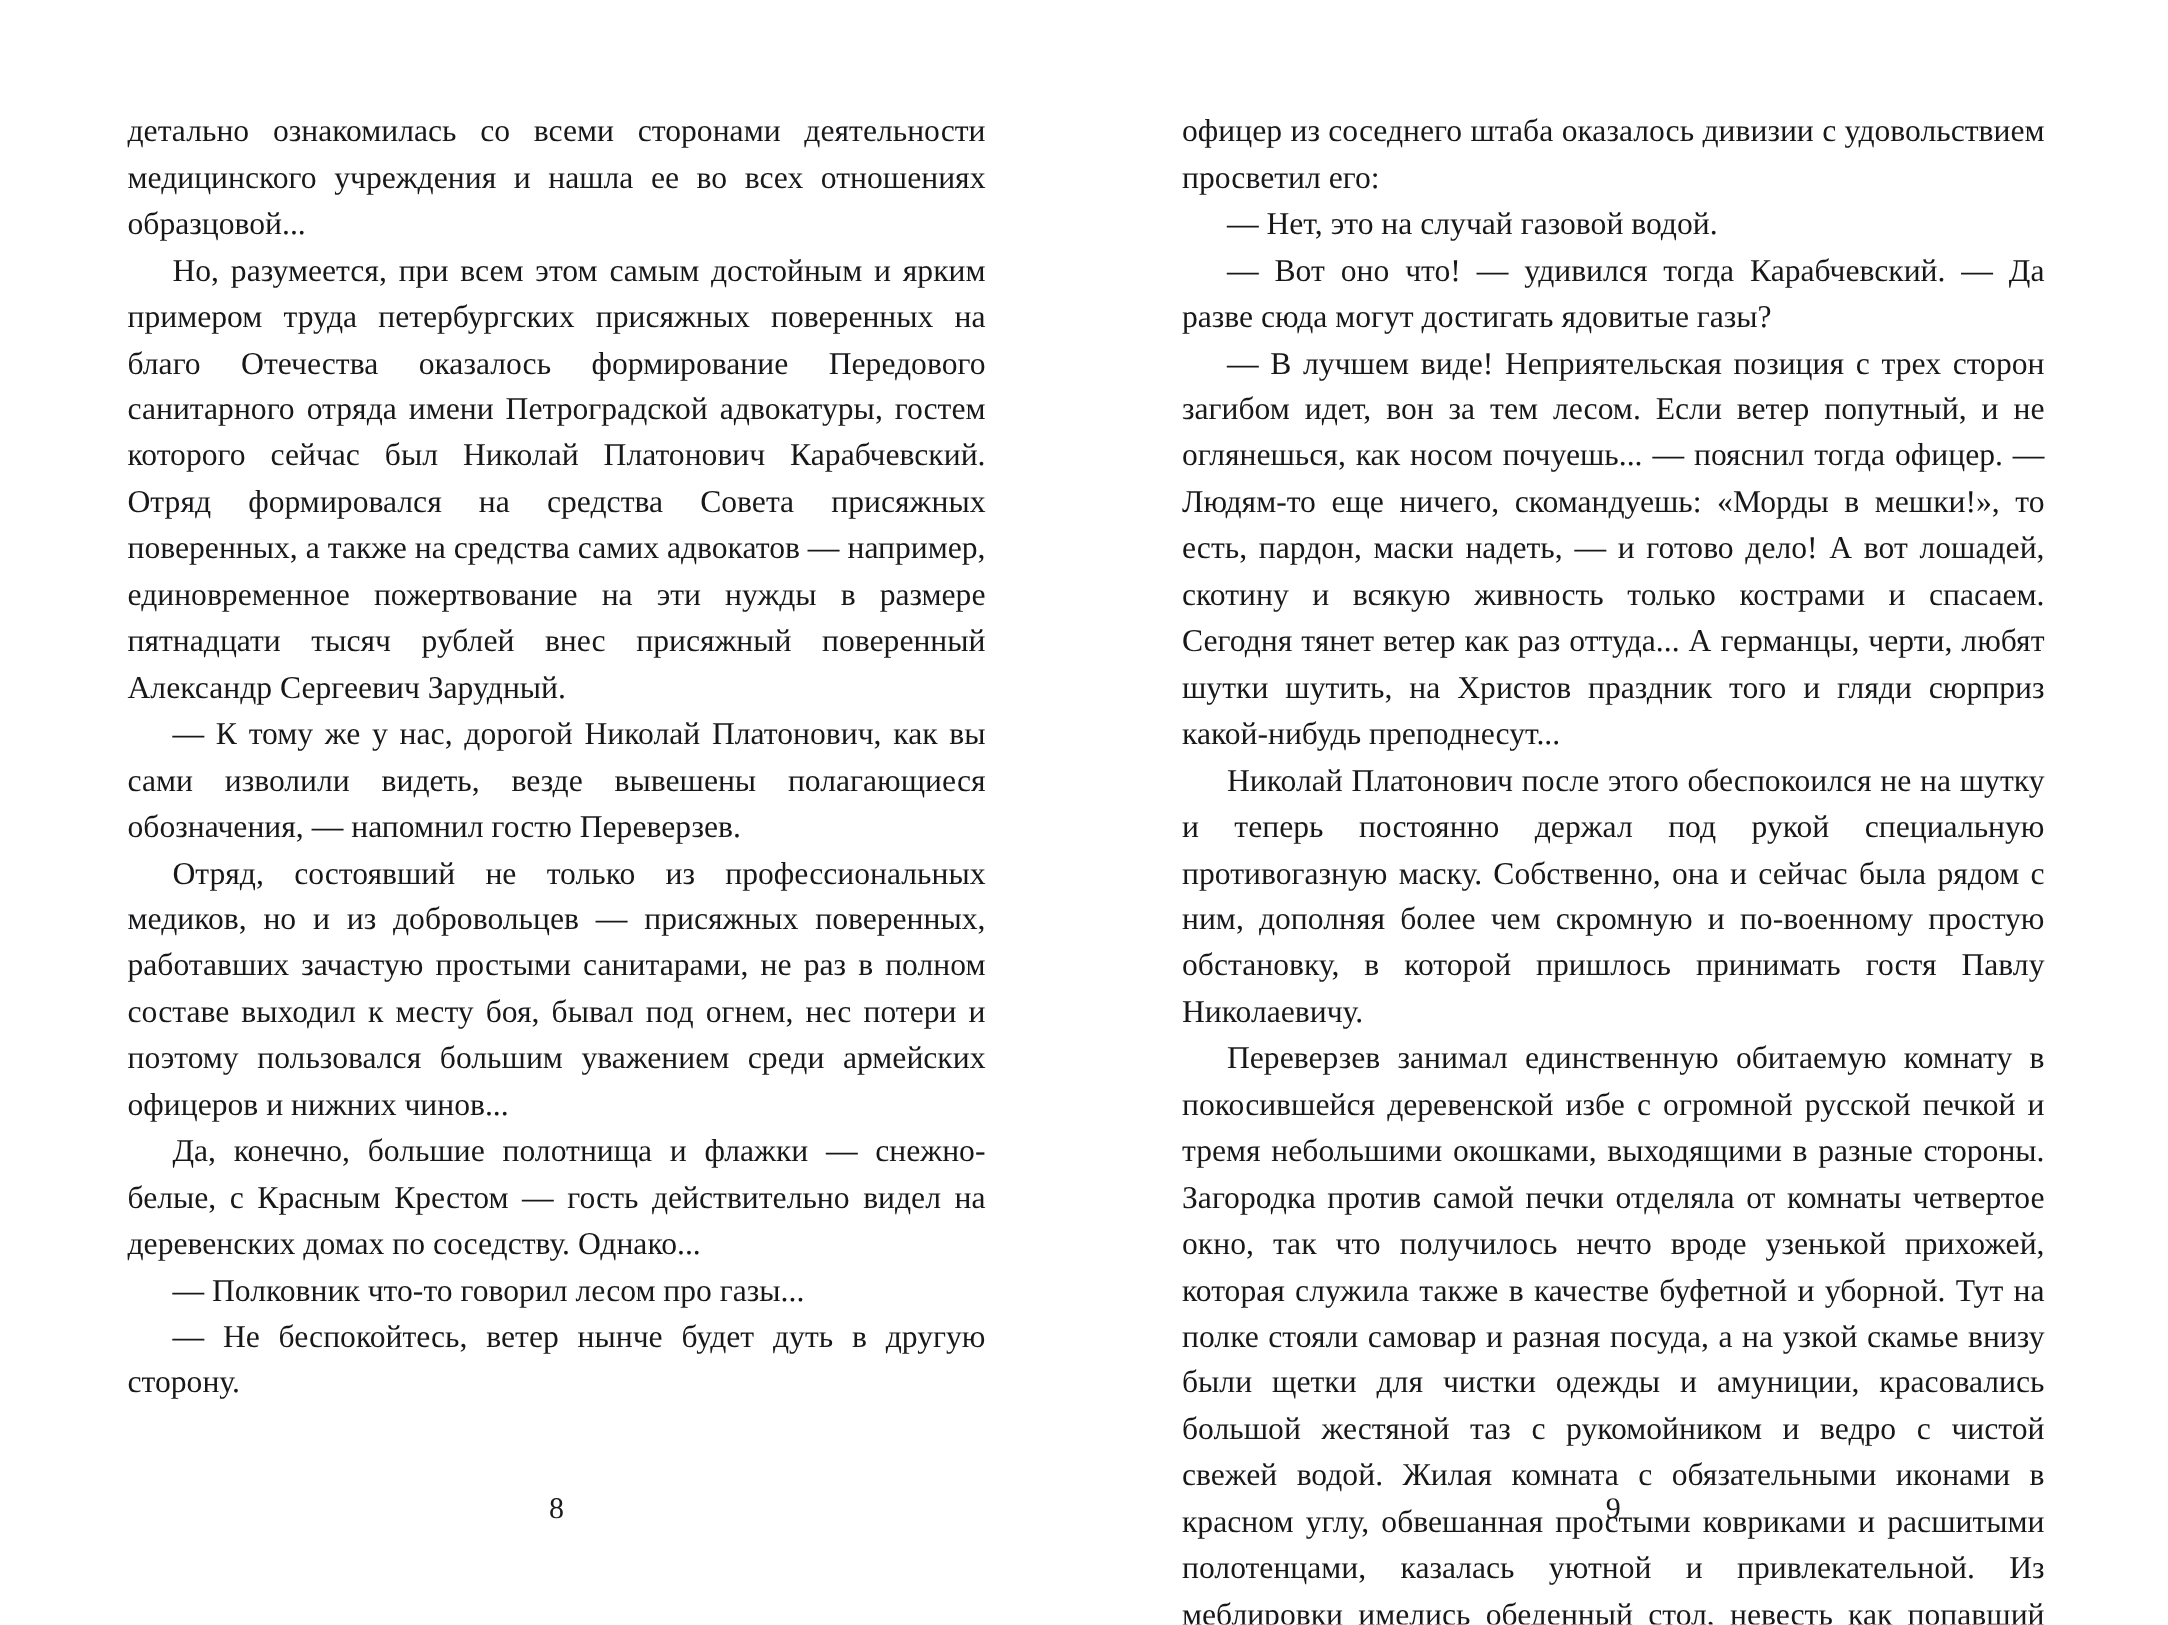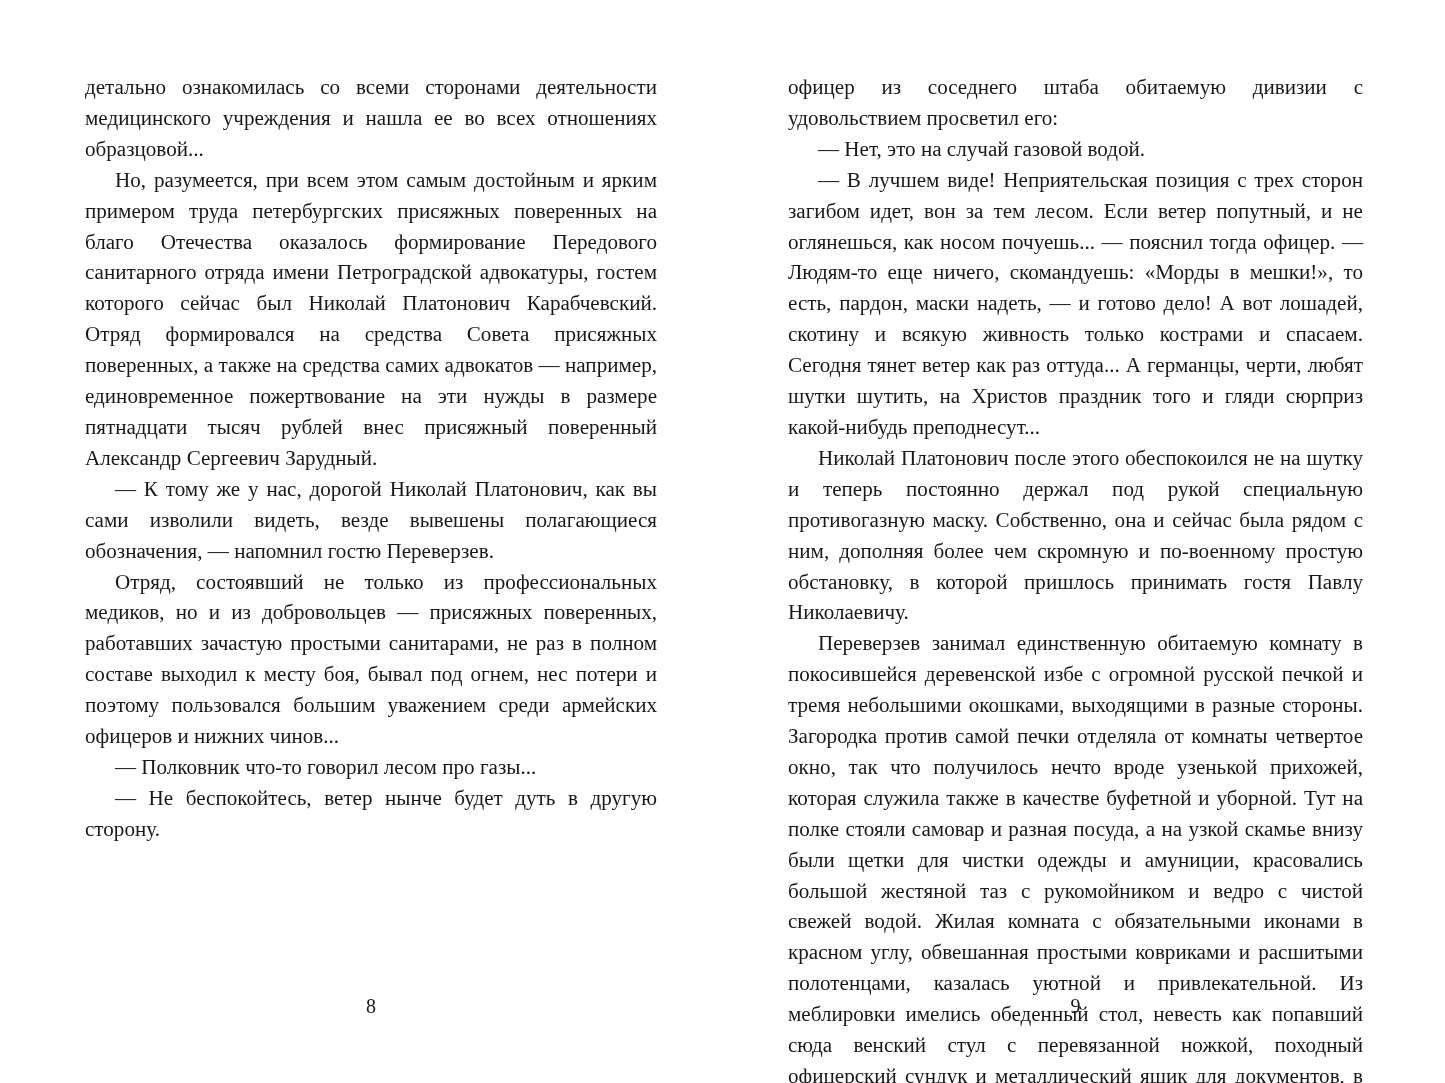--- a/index.html
+++ b/index.html
@@ -58,32 +58,34 @@
 <body>
 
 <div class="spread">
 
   <div class="page page--left">
     <div class="textblock">
       <p class="cont">детально ознакомилась со всеми сторонами деятельности медицинского учреждения и нашла ее во всех отношениях образцовой...</p>
       <p>Но, разумеется, при всем этом самым достойным и ярким примером труда петербургских присяжных поверенных на благо Отечества оказалось формирование Передового санитарного отряда имени Петроградской адвокатуры, гостем которого сейчас был Николай Платонович Карабчевский. Отряд формировался на средства Совета присяжных поверенных, а также на средства самих адвокатов — например, единовременное пожертвование на эти нужды в размере пятнадцати тысяч рублей внес присяжный поверенный Александр Сергеевич Зарудный.</p>
       <p>— К тому же у нас, дорогой Николай Платонович, как вы сами изволили видеть, везде вывешены полагающиеся обозначения, — напомнил гостю Переверзев.</p>
       <p>Отряд, состоявший не только из профессиональных медиков, но и из добровольцев — присяжных поверенных, работавших зачастую простыми санитарами, не раз в полном составе выходил к месту боя, бывал под огнем, нес потери и поэтому пользовался большим уважением среди армейских офицеров и нижних чинов...</p>
+      <p>Да, конечно, большие полотнища и флажки — снежно-белые, с Красным Крестом — гость действительно видел на деревенских домах по соседству. Однако...</p>
       <p>— Полковник что-то говорил лесом про газы...</p>
       <p>— Не беспокойтесь, ветер нынче будет дуть в другую сторону.</p>
 
     </div>
   </div>
 
   <div class="folio folio--left">8</div>
 
   <div class="page page--right">
     <div class="textblock">
-      <p class="cont">офицер из соседнего штаба обитаемую дивизии с удовольствием просветил его:</p>
+      <p class="cont">офицер из соседнего штаба оказалось дивизии с удовольствием просветил его:</p>
       <p>— Нет, это на случай газовой водой.</p>
+      <p>— Вот оно что! — удивился тогда Карабчевский. — Да разве сюда могут достигать ядовитые газы?</p>
       <p>— В лучшем виде! Неприятельская позиция с трех сторон загибом идет, вон за тем лесом. Если ветер попутный, и не оглянешься, как носом почуешь... — пояснил тогда офицер. — Людям-то еще ничего, скомандуешь: «Морды в мешки!», то есть, пардон, маски надеть, — и готово дело! А вот лошадей, скотину и всякую живность только кострами и спасаем. Сегодня тянет ветер как раз оттуда... А германцы, черти, любят шутки шутить, на Христов праздник того и гляди сюрприз какой-нибудь преподнесут...</p>
       <p>Николай Платонович после этого обеспокоился не на шутку и теперь постоянно держал под рукой специальную противогазную маску. Собственно, она и сейчас была рядом с ним, дополняя более чем скромную и по-военному простую обстановку, в которой пришлось принимать гостя Павлу Николаевичу.</p>
       <p>Переверзев занимал единственную обитаемую комнату в покосившейся деревенской избе с огромной русской печкой и тремя небольшими окошками, выходящими в разные стороны. Загородка против самой печки отделяла от комнаты четвертое окно, так что получилось нечто вроде узенькой прихожей, которая служила также в качестве буфетной и уборной. Тут на полке стояли самовар и разная посуда, а на узкой скамье внизу были щетки для чистки одежды и амуниции, красовались большой жестяной таз с рукомойником и ведро с чистой свежей водой. Жилая комната с обязательными иконами в красном углу, обвешанная простыми ковриками и расшитыми полотенцами, казалась уютной и привлекательной. Из меблировки имелись обеденный стол, невесть как попавший сюда венский стул с перевязанной ножкой, походный офицерский сундук и металлический ящик для документов, в котором хозяин хранил медицинский спирт, морфий, а также личный</p>
     </div>
   </div>
 
   <div class="folio folio--right">9</div>
 
 </div>
 

